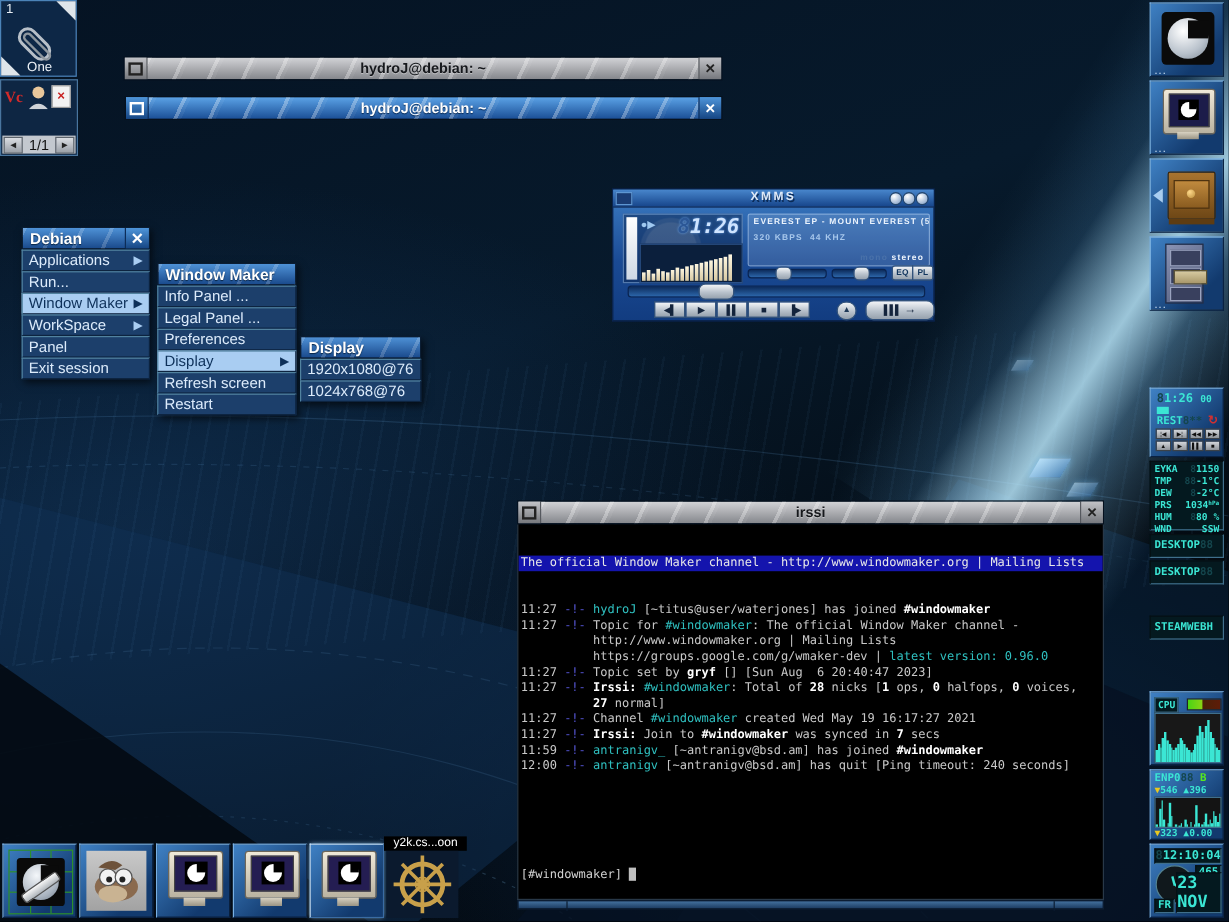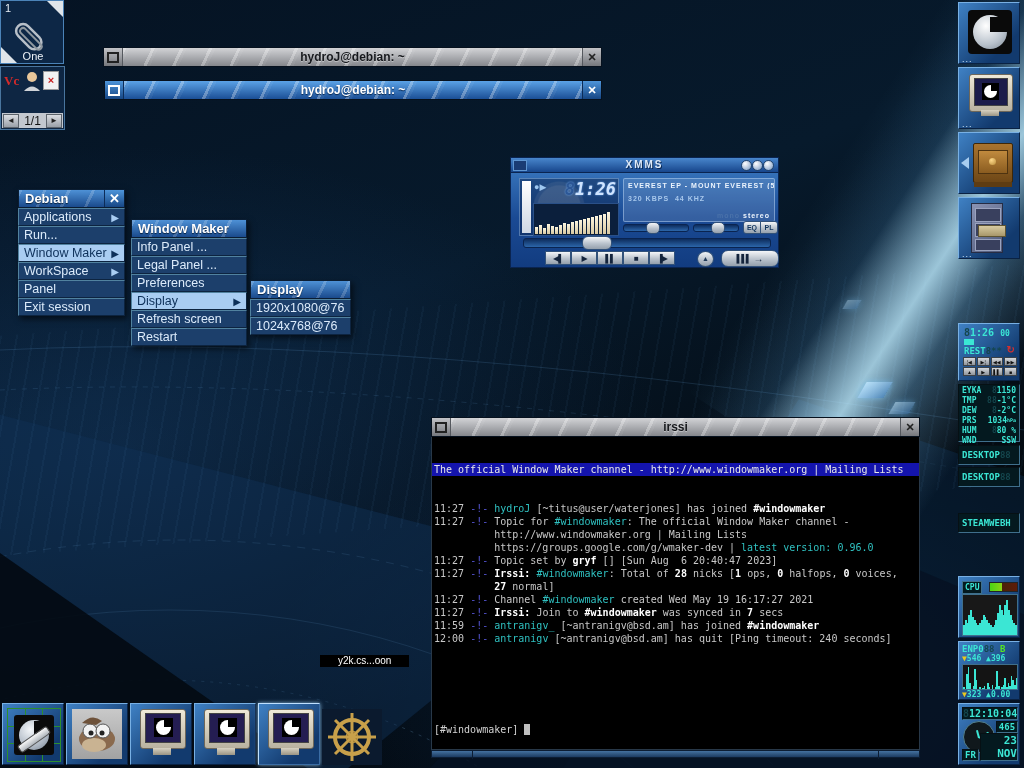--- a/index.html
+++ b/index.html
@@ -523,21 +523,21 @@
     <div class="abs" style="left:4px;top:17px;width:30px;height:30px;border-radius:50%;background:#10181c;border:1px solid #52808f">
       <div class="abs" style="left:14px;top:5px;width:2px;height:11px;background:#3be6d4;transform-origin:bottom;transform:rotate(60deg)"></div>
       <div class="abs" style="left:14px;top:8px;width:2px;height:8px;background:#3be6d4;transform-origin:bottom;transform:rotate(-15deg)"></div>
     </div>
     <div class="abs lcdpanel lcdtext lit" style="left:37px;top:17px;width:20px;font-size:9px;text-align:center">465</div>
     <div class="abs" style="left:38px;top:29px;width:19px;height:19px;border-radius:50%;background:#10181c;border:1px solid #52808f;overflow:hidden">
       <div class="abs" style="left:7px;top:1px;width:16px;height:16px;border-radius:50%;background:#3be6d4"></div>
       <div class="abs" style="left:12px;top:-1px;width:14px;height:20px;border-radius:50%;background:#10181c"></div>
     </div>
     <div class="abs lcdpanel lcdtext lit" style="left:3px;bottom:3px;width:15px;font-size:9px;text-align:center">FR</div>
-    <div class="abs lcdpanel lcdtext lit" style="left:21px;bottom:3px;width:36px;font-size:11px;text-align:right">23 NOV</div>
+    <div class="abs lcdpanel lcdtext lit" style="left:21px;bottom:3px;width:36px;font-size:14px;text-align:left">23 NOV</div>
   </div>
 
   <div class="abs tile" style="left:2px;top:703px;height:62px">
     <div class="abs" style="left:4px;top:4px;width:52px;height:52px;background:
       linear-gradient(#2d8f2d,#2d8f2d) 0 17px/52px 1px no-repeat,
       linear-gradient(#2d8f2d,#2d8f2d) 0 34px/52px 1px no-repeat,
       linear-gradient(#2d8f2d,#2d8f2d) 17px 0/1px 52px no-repeat,
       linear-gradient(#2d8f2d,#2d8f2d) 34px 0/1px 52px no-repeat;border:1px solid #2d8f2d">
       <div class="abs" style="left:6px;top:6px;width:40px;height:40px;background:#0a0a0a;border-radius:3px"></div>
       <div class="abs" style="left:11px;top:11px;width:30px;height:30px;border-radius:50%;background:radial-gradient(circle at 38% 32%,#f4f7fa,#aab4c0 65%,#6e7a88)"></div>
@@ -581,21 +581,21 @@
   <div class="abs tile xtermtile" style="left:258px;top:703px;height:62px;border-color:#bfe0ff #3a6ca4 #3a6ca4 #bfe0ff;box-shadow:0 0 4px rgba(160,215,255,.8)">
       <div class="abs" style="left:9px;top:5px;width:44px;height:38px;background:linear-gradient(#efe9d8,#b9b2a0);border-radius:3px;border:1px solid #6e675a">
         <div class="abs" style="left:4px;top:3px;width:34px;height:28px;background:#241d52;border:1px solid #444">
           <div class="abs" style="left:8px;top:4px;width:19px;height:19px;background:#000"></div>
           <div class="abs" style="left:10px;top:6px;width:15px;height:15px;border-radius:50%;background:#fff"></div>
           <div class="abs" style="left:18px;top:6px;width:7px;height:7px;background:#000"></div>
         </div>
       </div>
       <div class="abs" style="left:22px;top:44px;width:18px;height:7px;background:linear-gradient(#d8d2c2,#9a9484)"></div>
     </div>
-  <div class="abs" style="left:320px;top:655px;height:12px;background:#000;color:#fff;font-size:10px;line-height:12px;padding:0 18px">y2k.cs...oon</div>
+  <div class="abs" style="left:320px;top:697px;height:12px;background:#000;color:#fff;font-size:10px;line-height:12px;padding:0 8px">y2k.cs...oon</div>
   <div class="abs" style="left:322px;top:709px;width:60px;height:56px;background:#0b1a2e">
     <svg width="60" height="56">
       <g stroke="#c8a04a" fill="none">
         <circle cx="30" cy="28" r="17" stroke-width="4"></circle>
         <circle cx="30" cy="28" r="6" fill="#8a6a2a"></circle>
         <g stroke-width="3">
           <line x1="30" y1="4" x2="30" y2="52"></line>
             <line x1="6" y1="28" x2="54" y2="28"></line>
           <line x1="13" y1="11" x2="47" y2="45"></line>
             <line x1="47" y1="11" x2="13" y2="45"></line>

